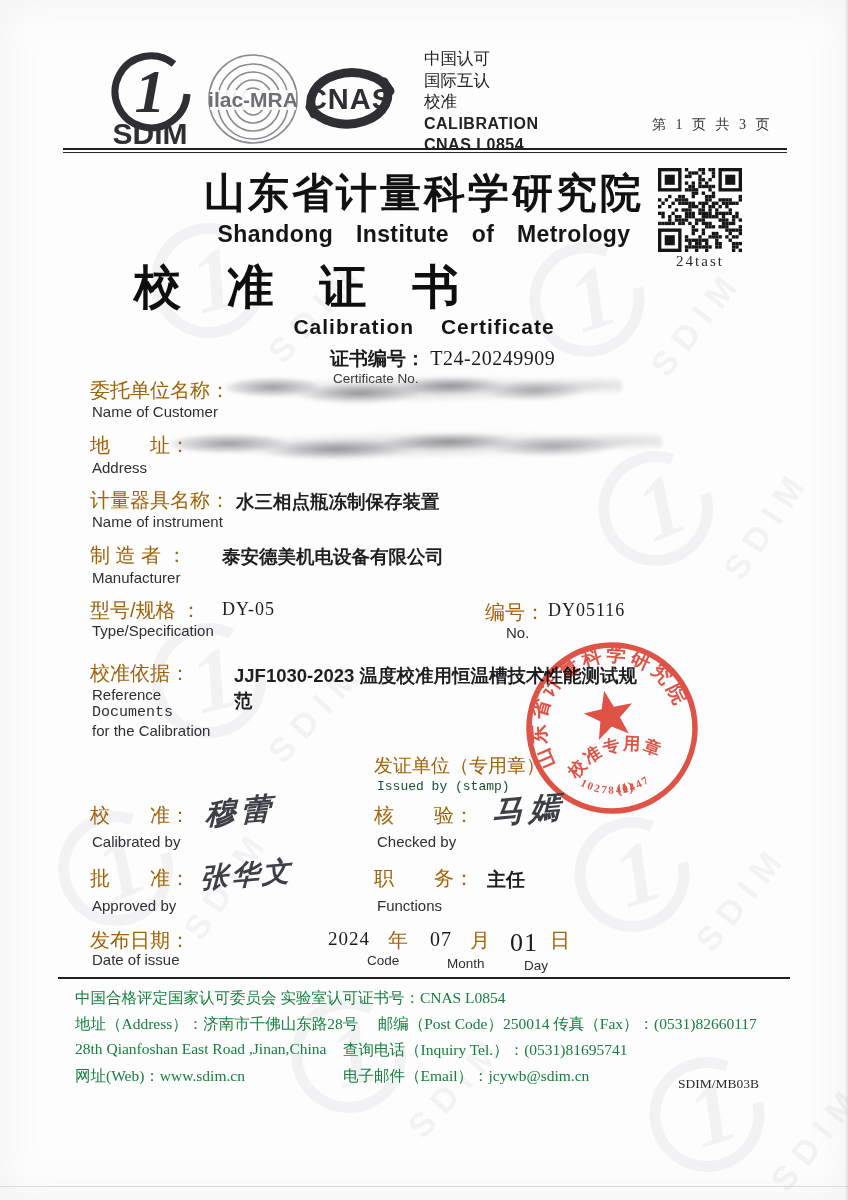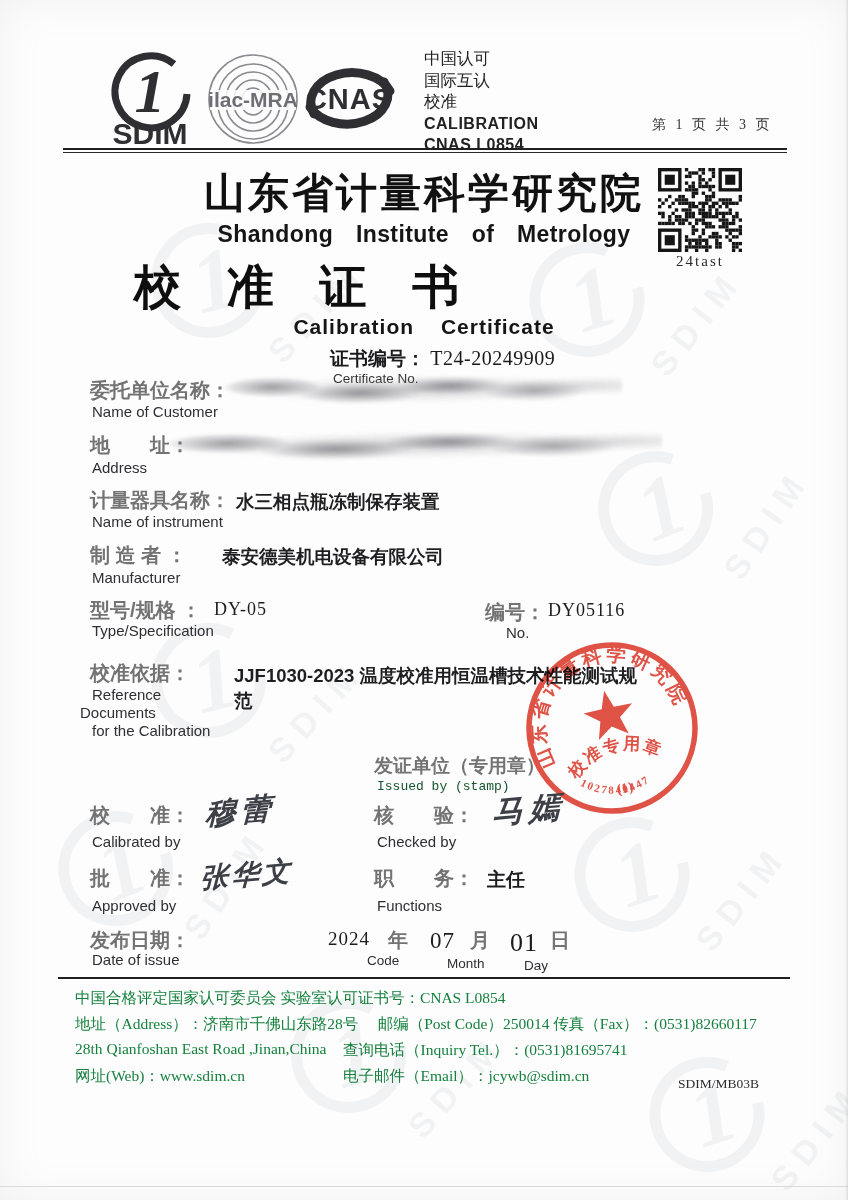--- a/index.html
+++ b/index.html
@@ -3,21 +3,21 @@
 <meta charset="utf-8">
 <style>
   * { margin:0; padding:0; box-sizing:border-box; }
   html,body { width:848px; }
   body { font-family:"Liberation Sans","DejaVu Sans",sans-serif; background:#ffffff; }
   .page { position:relative; width:848px; height:1200px; background:#fdfdfd; overflow:hidden;
           box-shadow: inset 0 0 40px rgba(160,160,160,.12); }
   .abs { position:absolute; }
   .serif { font-family:"Liberation Serif","DejaVu Serif",serif; }
   .mono  { font-family:"Liberation Mono",monospace; }
-  .cnlabel { font-weight:700; color:#737373; font-size:20px; white-space:pre; }
+  .cnlabel { font-weight:400; color:#a16207; font-size:20px; white-space:pre; }
   .sublabel { font-size:15px; color:#2f2f33; }
   .value-cn { font-weight:600; color:#1f1f22; font-size:18.5px; }
   .value-serif { font-family:"Liberation Serif","DejaVu Serif",serif; font-size:18px; color:#1c1c1f; letter-spacing:1px; }
 
   
   .double-line { left:63px; top:148px; width:724px; height:5px;
                  border-top:2.5px solid #1f1f1f; border-bottom:1.5px solid #2a2a2a; }
   .footer-line { left:58px; top:977px; width:732px; border-top:2.5px solid #1f1f1f; }
   .scan-bottom { left:0; top:1186px; width:848px; border-top:1.5px solid #d2d2d2; opacity:.8; }
   .scan-right  { right:0; top:0; width:3px; height:1200px; background:linear-gradient(to left, rgba(150,150,150,.25), transparent); }
@@ -436,30 +436,30 @@
 
   <div class="abs cnlabel" style="left:90px; top:487px;">计量器具名称：</div>
   <div class="abs value-cn" style="left:236px; top:489px;">水三相点瓶冻制保存装置</div>
   <div class="abs sublabel" style="left:92px; top:513px;">Name of instrument</div>
 
   <div class="abs cnlabel" style="left:90px; top:542px;">制 造 者 ：</div>
   <div class="abs value-cn" style="left:222px; top:544px;">泰安德美机电设备有限公司</div>
   <div class="abs sublabel" style="left:92px; top:569px;">Manufacturer</div>
 
   <div class="abs cnlabel" style="left:90px; top:597px;">型号/规格 ：</div>
-  <div class="abs value-serif" style="left:214px; top:599px;">DY-05</div>
+  <div class="abs value-serif" style="left:222px; top:599px;">DY-05</div>
   <div class="abs sublabel" style="left:92px; top:622px;">Type/Specification</div>
   <div class="abs cnlabel" style="left:485px; top:599px;">编号：</div>
   <div class="abs value-serif" style="left:548px; top:600px;">DY05116</div>
   <div class="abs sublabel" style="left:506px; top:624px;">No.</div>
 
   <div class="abs cnlabel" style="left:90px; top:660px;">校准依据：</div>
   <div class="abs value-cn" style="left:234px; top:663px; width:420px; font-weight:700;">JJF1030-2023 温度校准用恒温槽技术性能测试规范</div>
   <div class="abs sublabel" style="left:92px; top:686px;">Reference</div>
-  <div class="abs sublabel" style="left:80px; top:704px;">Documents</div>
+  <div class="abs sublabel" style="left:92px; top:704px;font-family:Liberation Mono, monospace;">Documents</div>
   <div class="abs sublabel" style="left:92px; top:722px;">for the Calibration</div>
 
   <div class="abs cnlabel" style="left:374px; top:753px; font-size:19px;">发证单位（专用章）</div>
   <div class="abs mono" style="left:377px; top:779px; font-size:13px; color:#14532d;">Issued by (stamp)</div>
 
   <div class="abs stamp">
     <svg width="184" height="184" viewBox="-92 -92 184 184">
       <circle cx="0" cy="0" r="83" fill="none" stroke="#dd3a2c" stroke-width="5.5"></circle>
       <path id="ringPath" d="M -62 26 A 67.2 67.2 0 1 1 62 26" fill="none"></path>
       <text font-size="19.5" font-weight="700" fill="#dd3a2c" letter-spacing="3.5" font-family="'Liberation Sans',sans-serif">
@@ -491,21 +491,21 @@
   <div class="abs sublabel" style="left:92px; top:897px;">Approved by</div>
 
   <div class="abs cnlabel" style="left:374px; top:865px;">职　　务：</div>
   <div class="abs value-cn" style="left:487px; top:867px; font-size:19px;">主任</div>
   <div class="abs sublabel" style="left:377px; top:897px;">Functions</div>
 
   <div class="abs cnlabel" style="left:90px; top:927px;">发布日期：</div>
   <div class="abs sublabel" style="left:92px; top:951px;">Date of issue</div>
   <div class="abs value-serif" style="left:328px; top:928px; font-size:19px;">2024</div>
   <div class="abs cnlabel" style="left:388px; top:927px;">年</div>
-  <div class="abs value-serif" style="left:430px; top:928px; font-size:23px;">07</div>
+  <div class="abs value-serif" style="left:430px; top:928px; font-size:20px;">07</div>
   <div class="abs cnlabel" style="left:470px; top:927px;">月</div>
   <div class="abs value-serif" style="left:510px; top:928px; font-size:26px;">01</div>
   <div class="abs cnlabel" style="left:550px; top:927px;">日</div>
   <div class="abs sublabel" style="left:367px; top:953px; font-size:13.5px;">Code</div>
   <div class="abs sublabel" style="left:447px; top:956px; font-size:13.5px;">Month</div>
   <div class="abs sublabel" style="left:524px; top:958px; font-size:13.5px;">Day</div>
 
   <div class="abs footer-line"></div>
   <div class="abs footer" style="left:75px; top:988px; width:712px;">
     <div style="margin-bottom:5px;">中国合格评定国家认可委员会 实验室认可证书号：CNAS L0854</div>

